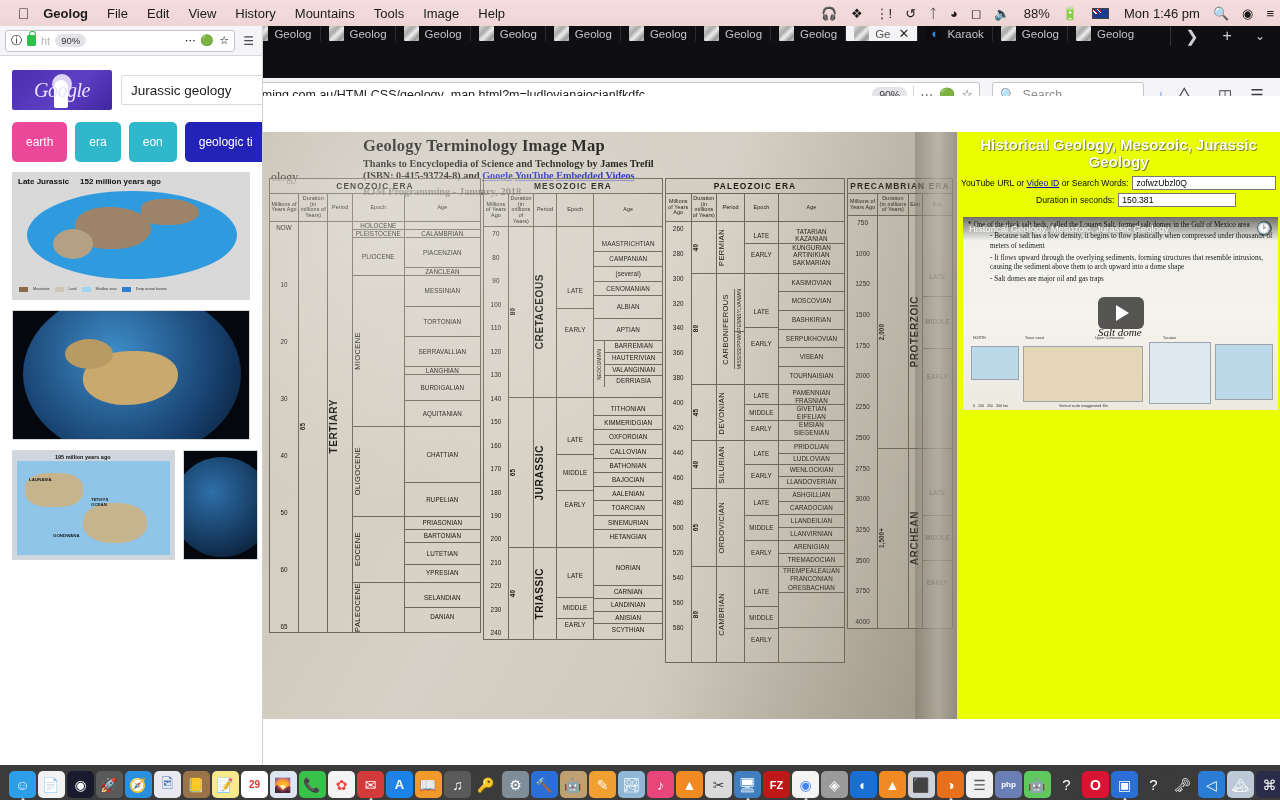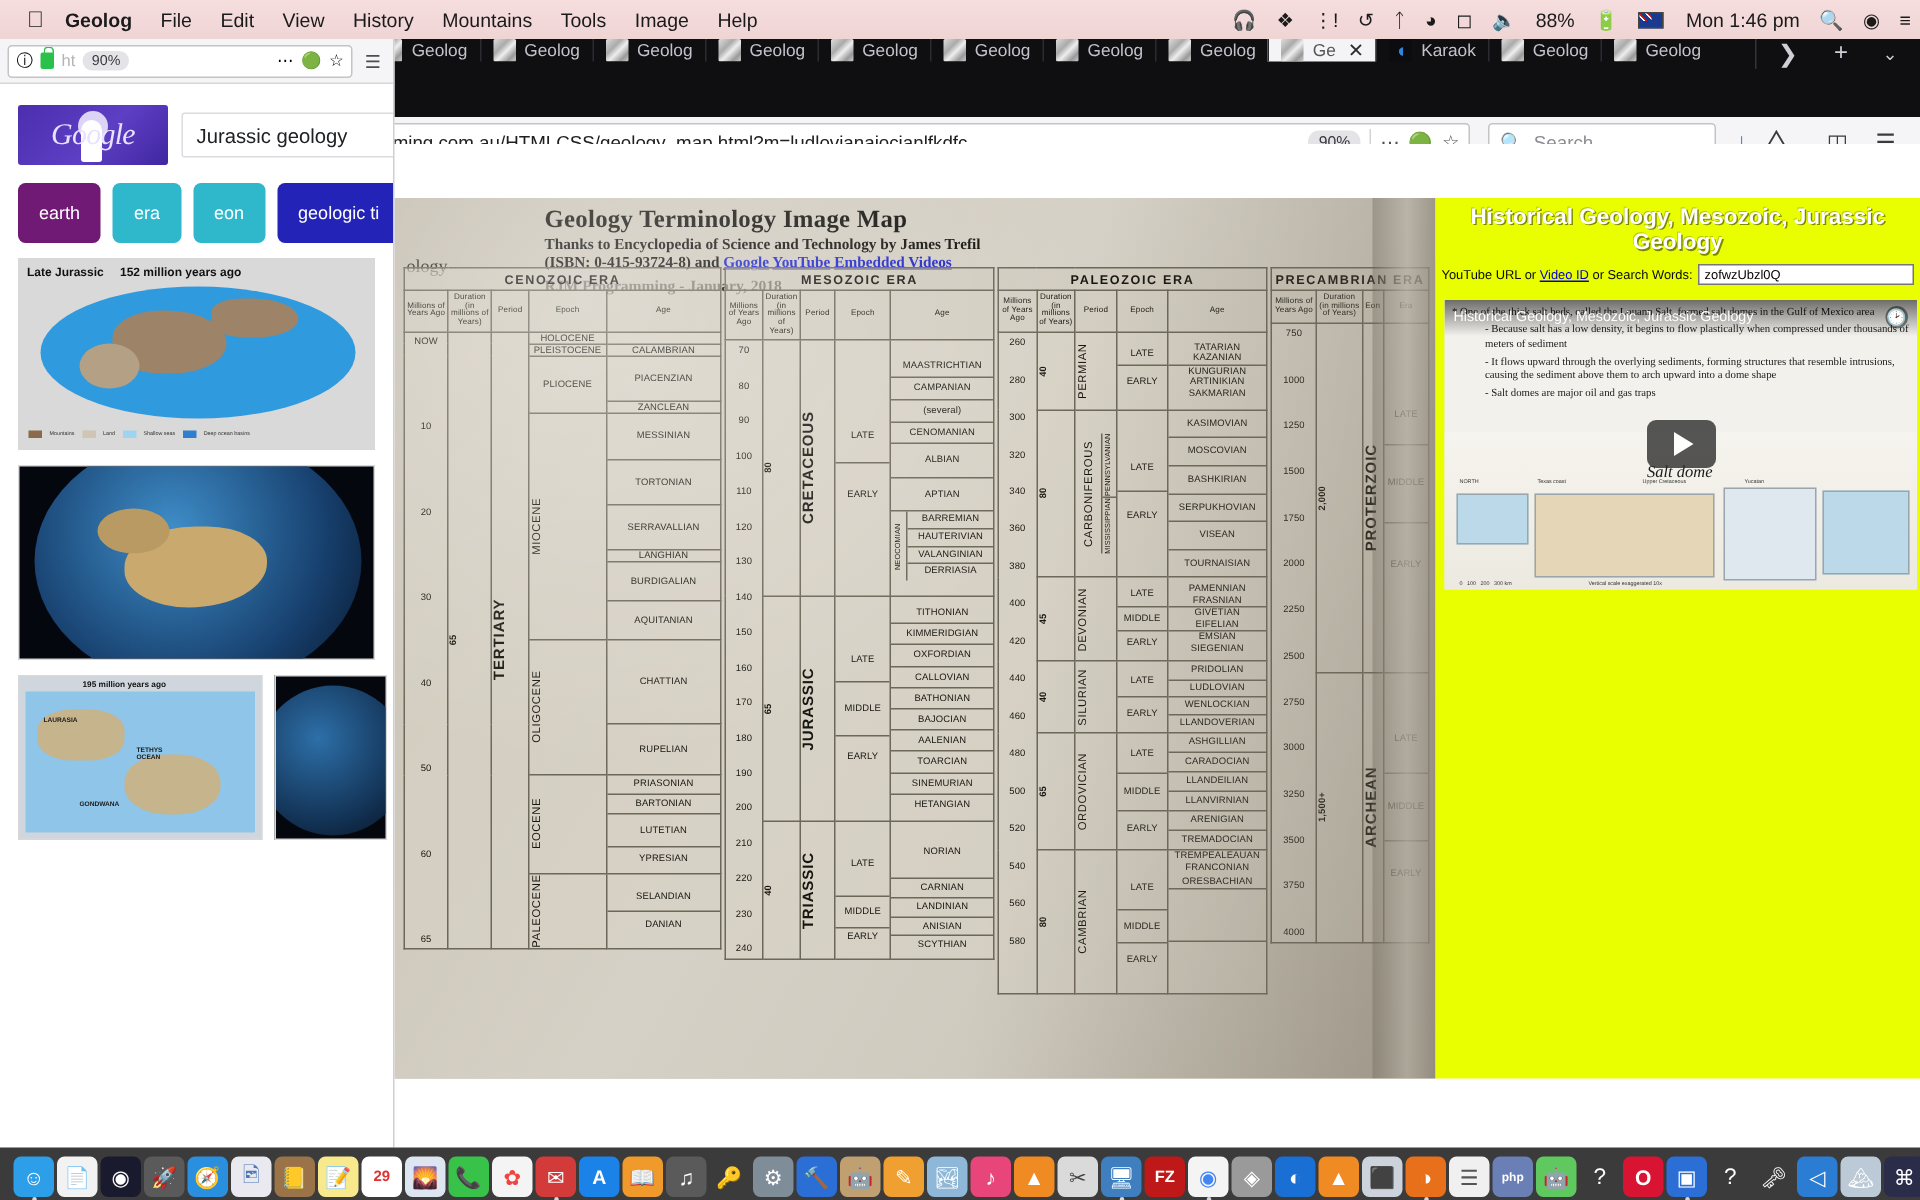--- a/index.html
+++ b/index.html
@@ -876,20 +876,24 @@
 
     <div id="ytpanel">
       <div id="ythdr">
         <div class="title">Historical Geology, Mesozoic, Jurassic Geology</div>
       </div>
       <div id="ytform">
         <div class="row r1">
           <span class="lbl"><span>YouTube URL or </span><a href="#">Video ID</a><span> or Search Words:</span></span>
           <input type="text" value="zofwzUbzl0Q" style="">
         </div>
+        <div class="row r2">
+          <span class="lbl">Duration in seconds:</span>
+          <input type="text" value="150.381" style="">
+        </div>
       </div>
 
       <div id="ytplayer">
         <div id="ytslide">
           <div class="b">* One of the thick salt beds, called the Louann Salt, formed salt domes in the Gulf of Mexico area</div>
           <div class="b ind">- Because salt has a low density, it begins to flow plastically when compressed under thousands of meters of sediment</div>
           <div class="b ind">- It flows upward through the overlying sediments, forming structures that resemble intrusions, causing the sediment above them to arch upward into a dome shape</div>
           <div class="b ind">- Salt domes are major oil and gas traps</div>
         </div>
         <div id="ytdiagram">
@@ -945,21 +949,21 @@
           <div class="person"></div>
         <span>Google</span>
       </div>
       <div id="gq">
         <span>Jurassic geology</span>
       </div>
     </div>
 
 
     <div id="gchips">
-      <span class="chip" style="background:#701a75">earth</span>
+      <span class="chip" style="background:#ec4899">earth</span>
       <span class="chip" style="background:#2fb8cc">era</span>
       <span class="chip" style="background:#2fb8cc">eon</span>
       <span class="chip" style="background:#2323b8">geologic ti</span>
     </div>
 
     <div class="thumb" id="th1">
       <span class="mapcap">Late Jurassic</span>
       <span class="mapcap2">152 million years ago</span>
       <div class="globe"></div>
         <div class="land1"></div>

